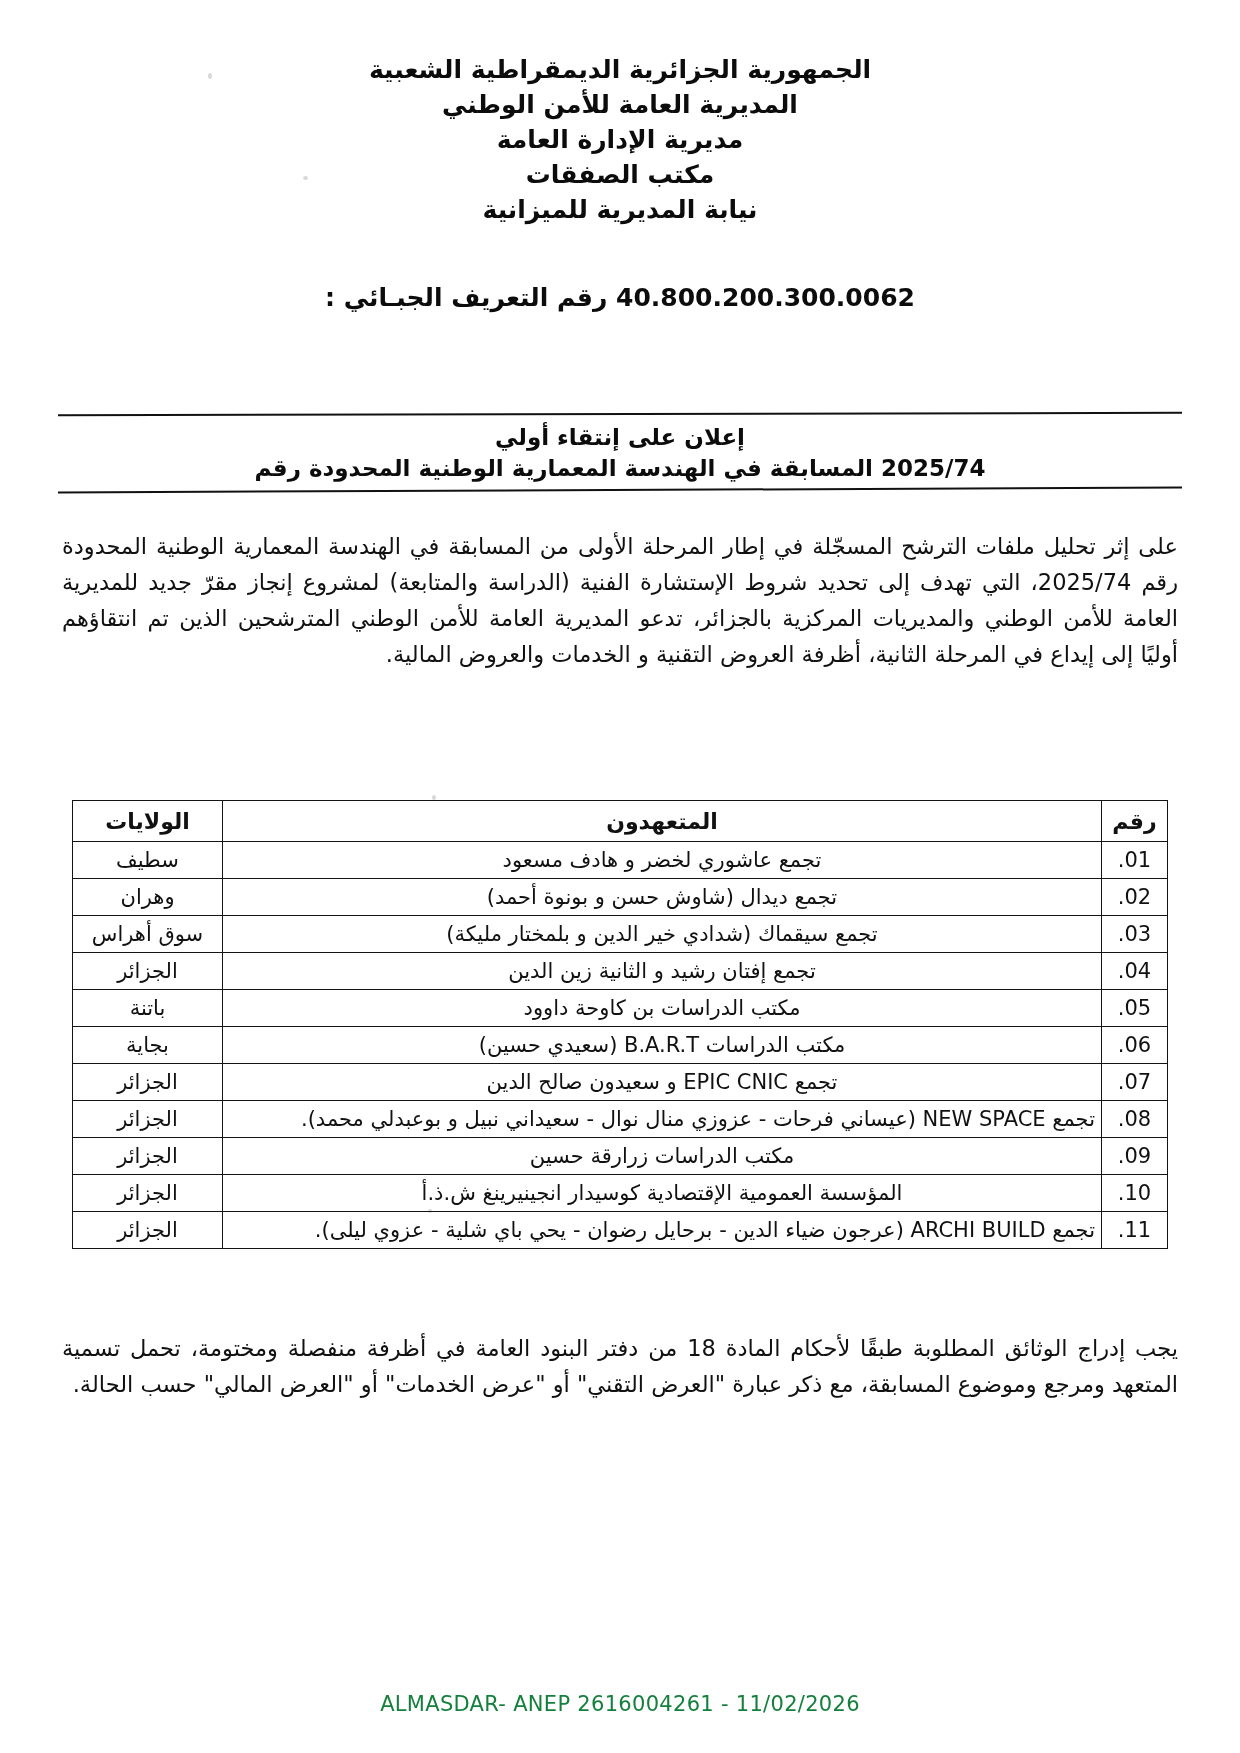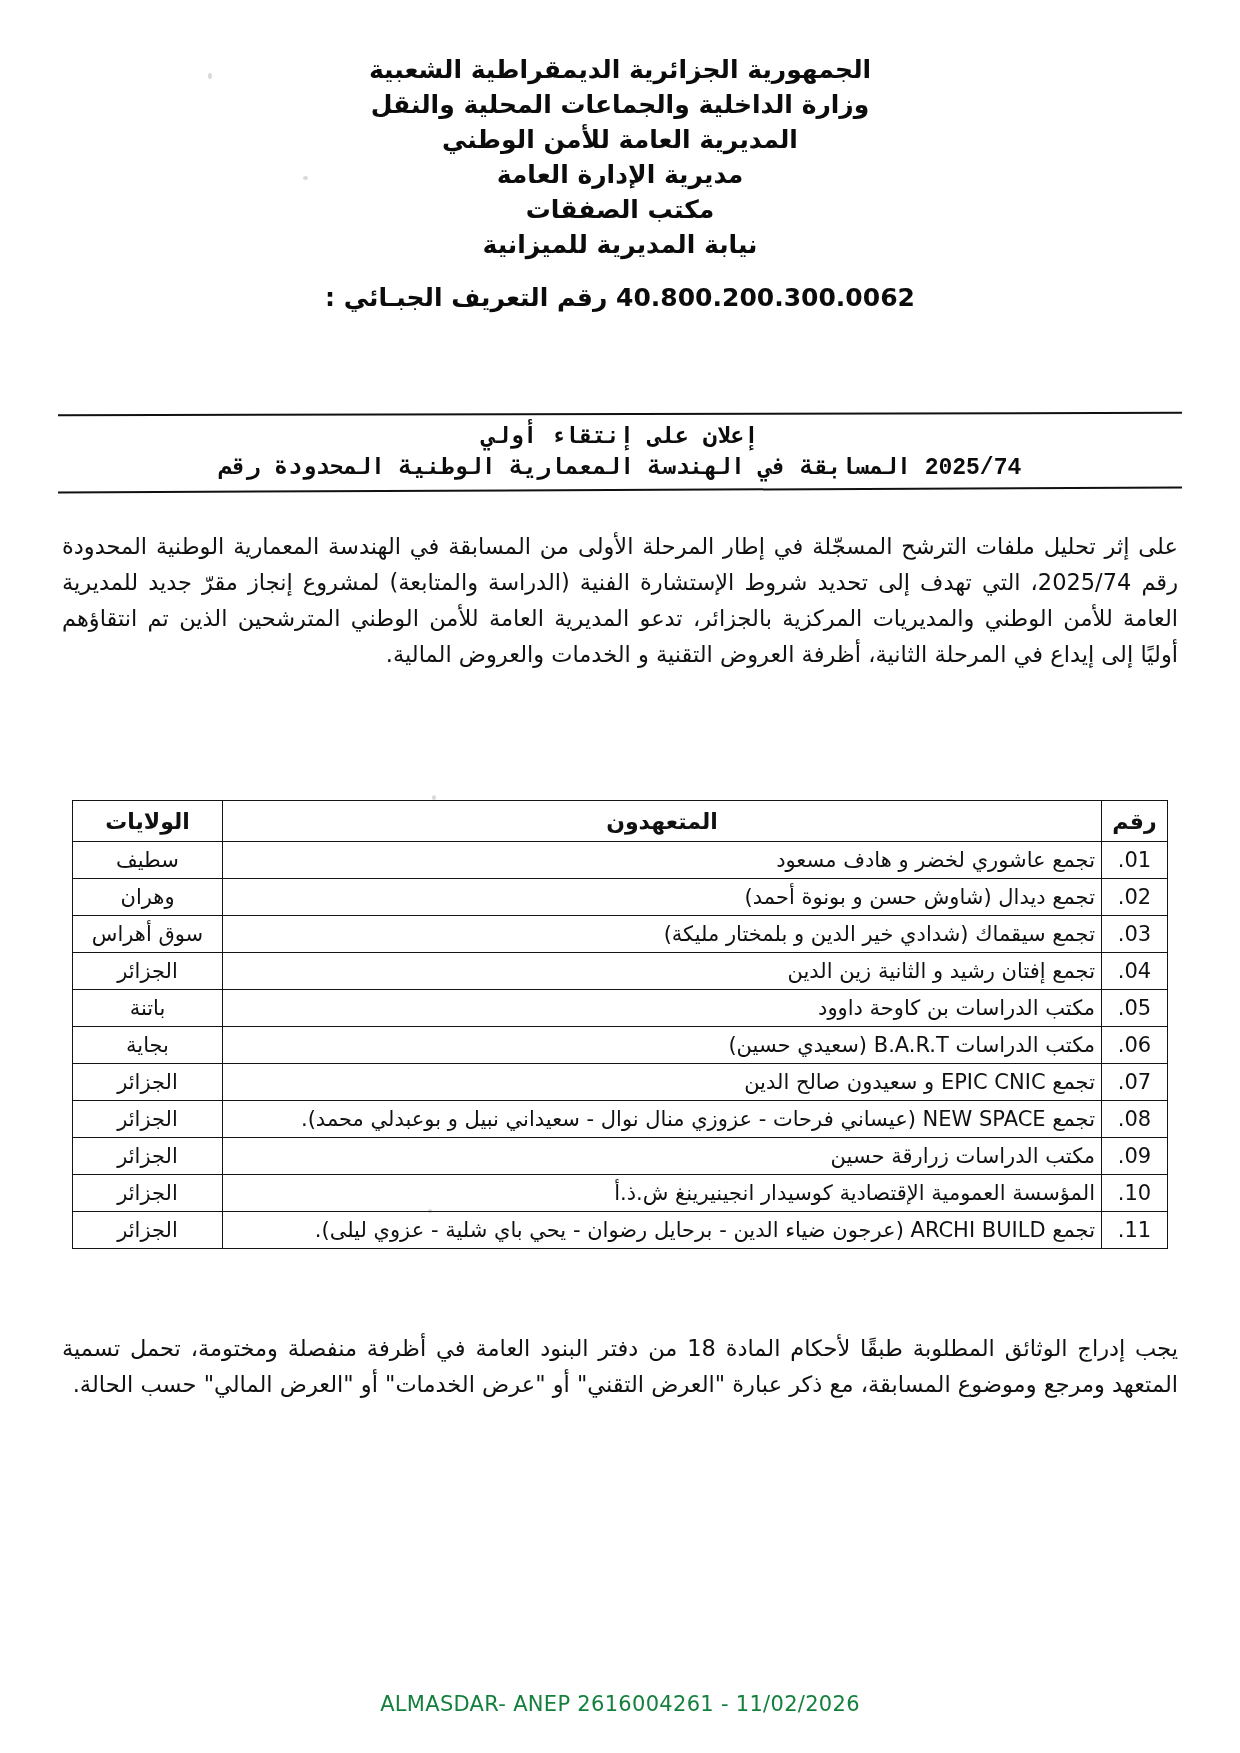--- a/index.html
+++ b/index.html
@@ -72,21 +72,20 @@
   .rule-bottom { transform: rotate(-0.25deg); }
   .title-inner {
     text-align: center;
     padding: 7px 0 5px 0;
   }
   .title-inner .tline {
     font-weight: bold;
     font-size: 23px;
     line-height: 31px;
     color: #0c0c0c;
-    font-family: Liberation Mono, monospace;
   }
   .title-inner .tline .lat {
     direction: ltr;
     unicode-bidi: embed;
     display: inline-block;
   }
 
   
   .body-par {
     position: absolute;
@@ -145,20 +144,21 @@
   col.c-name { width: auto; }
   col.c-wil  { width: 150px; }
 
   td.num {
     text-align: center;
     font-size: 21px;
     direction: ltr;
     unicode-bidi: embed;
   }
   td.name {
+    text-align: center;
     line-height: 30px;
     padding: 4px 10px;
   }
   td.name.multi { text-align: right; }
   td.wil {
     text-align: center;
     font-size: 21px;
   }
   .lat {
     direction: ltr;
@@ -205,21 +205,20 @@
 
 <div class="page">
 
   <div class="speck" style="top:73px;left:208px;width:4px;height:6px;"></div>
   <div class="speck" style="top:176px;left:303px;width:5px;height:4px;"></div>
   <div class="speck" style="top:795px;left:432px;width:4px;height:5px;"></div>
   <div class="speck" style="top:1209px;left:428px;width:4px;height:4px;"></div>
 
   <div class="header">
     <div class="hline">الجمهورية الجزائرية الديمقراطية الشعبية</div>
-    <div class="hline">وزارة الداخلية والجماعات المحلية والنقل</div>
     <div class="hline">المديرية العامة للأمن الوطني</div>
     <div class="hline">مديرية الإدارة العامة</div>
     <div class="hline">مكتب الصفقات</div>
     <div class="hline">نيابة المديرية للميزانية</div>
   </div>
 
   <div class="taxline">
     <span class="num">40.800.200.300.0062</span>
     <span>رقم التعريف الجبـائي :</span>
   </div>

